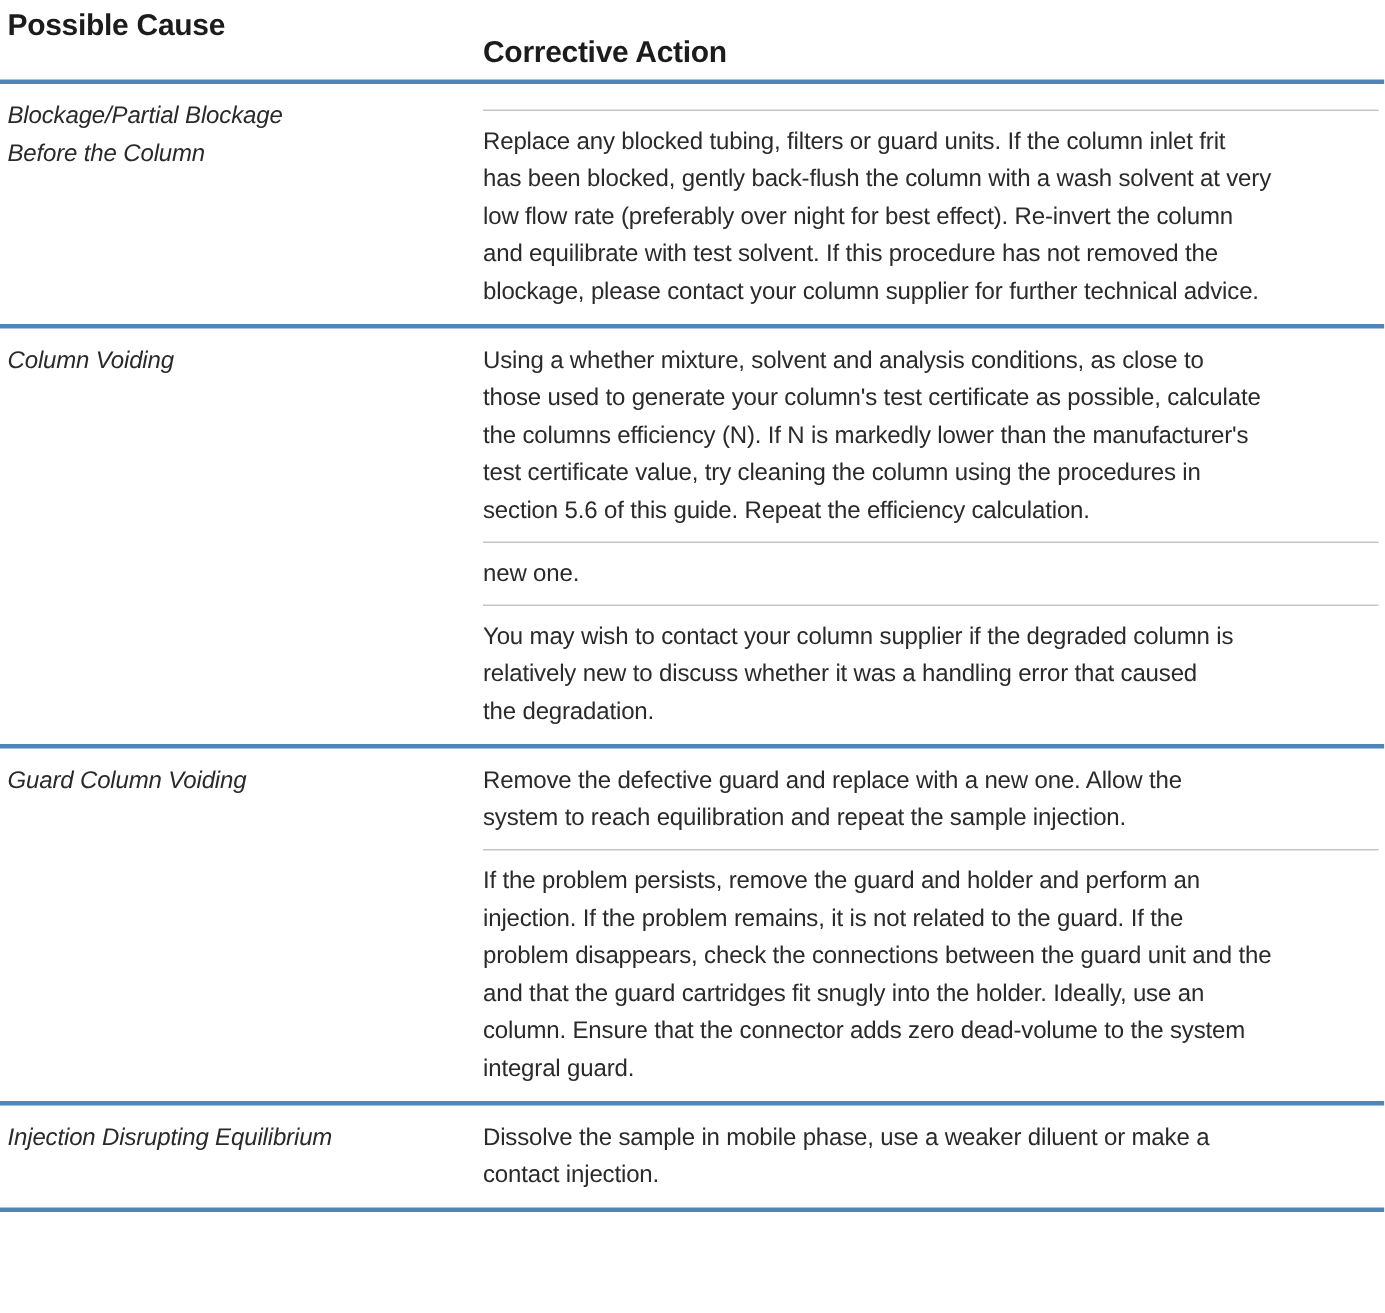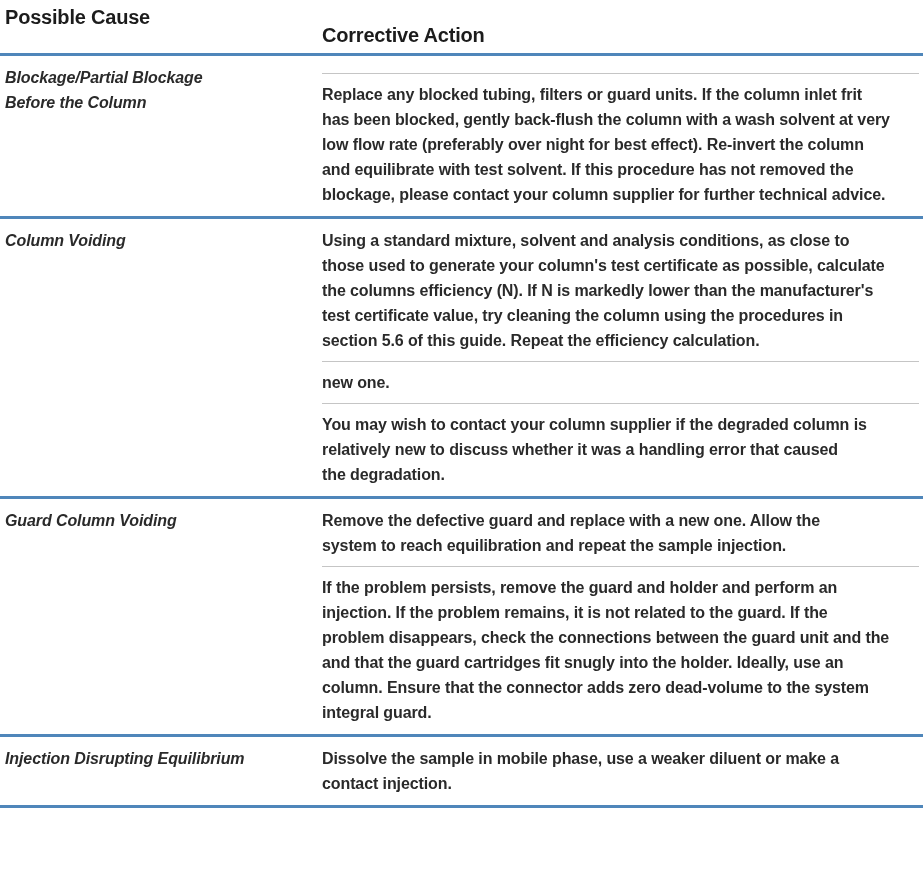--- a/index.html
+++ b/index.html
@@ -46,21 +46,20 @@
     padding-left: 5px;
     padding-right: 15px;
     font-style: italic;
   }
   .action { flex: 1; padding-right: 4px; }
   .line {
     font-size: 16px;
     line-height: 25px;
     white-space: nowrap;
     letter-spacing: -0.1px;
-    font-weight: bold;
   }
   .sep {
     border-top: 1px solid var(--rule-gray);
     margin: 8px 0;
   }
 </style>
 </head>
 <body>
 
 <div class="page">
@@ -90,21 +89,21 @@
         </div>
   </div>
   <div class="blue-rule"></div>
 
   <div class="trow">
     <div class="cell cause">
           <div class="line">Column Voiding</div>
         </div>
     <div class="cell action">
           <div>
-            <div class="line">Using a standard mixture, solvent and analysis conditions, as close to</div>
+            <div class="line">Using a whether mixture, solvent and analysis conditions, as close to</div>
             <div class="line">those used to generate your column's test certificate as possible, calculate</div>
             <div class="line">the columns efficiency (N). If N is markedly lower than the manufacturer's</div>
             <div class="line">test certificate value, try cleaning the column using the procedures in</div>
             <div class="line">section 5.6 of this guide. Repeat the efficiency calculation.</div>
           </div>
           <div class="sep"></div>
           <div>
             <div class="line">new one.</div>
           </div>
           <div class="sep"></div>

